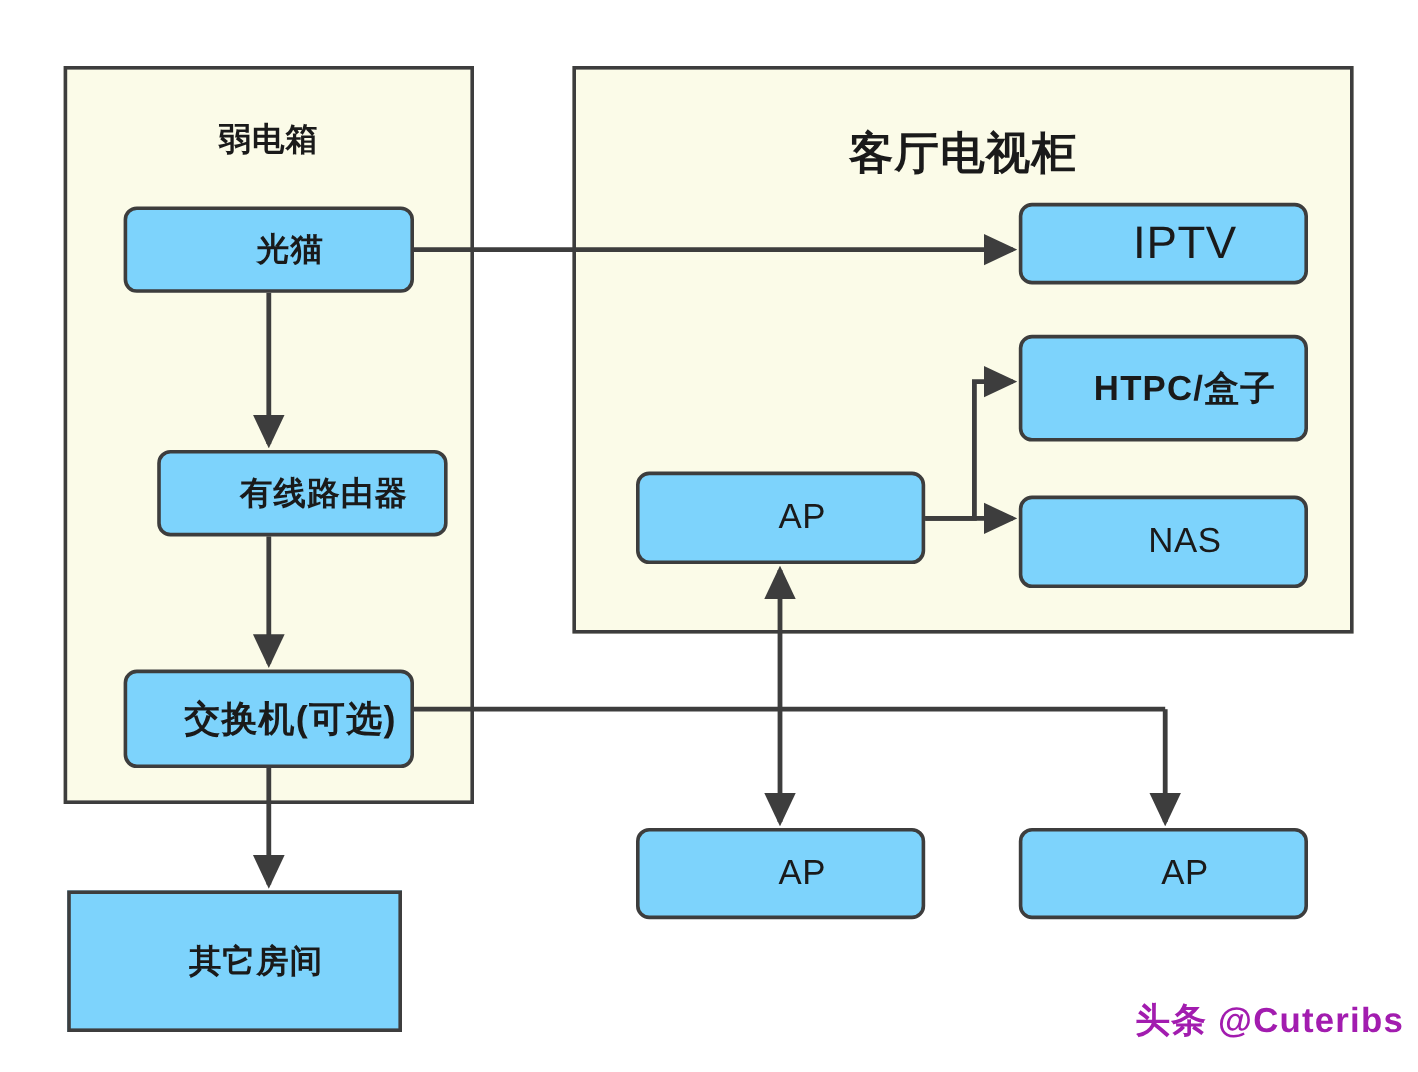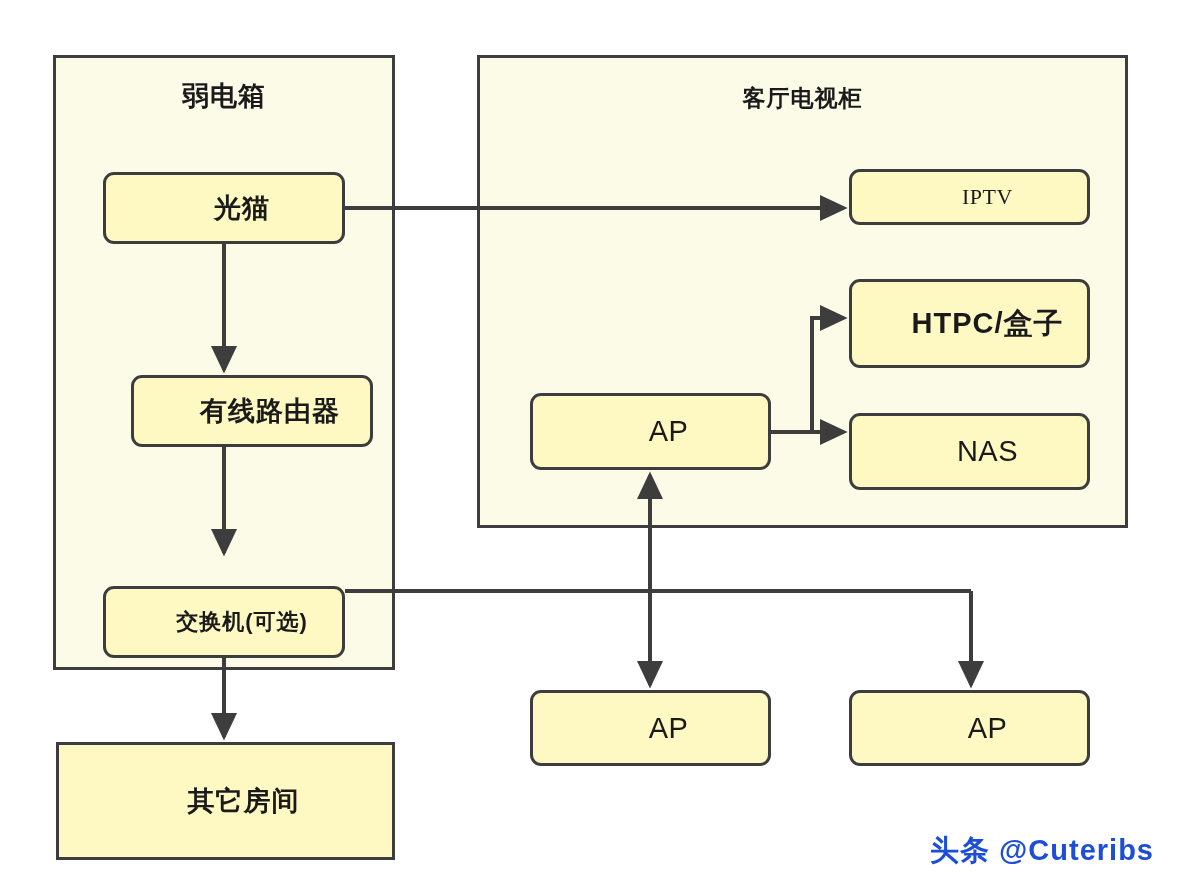--- a/index.html
+++ b/index.html
@@ -24,25 +24,26 @@
     z-index:1;
   }
   .container-title{
     position:absolute;
     left:0; right:0;
     text-align:center;
     font-weight:bold;
     color:#1a1a1a;
     letter-spacing:1px;
     z-index:6;
+    margin-top:20px;
   }
   
   .node{
     position:absolute;
-    background:#fef9c3;
+    background:#7dd3fc;
     border:3px solid #3d3d3d;
     border-radius:11px;
     box-sizing:border-box;
     display:flex;
     align-items:center;
     justify-content:center;
     color:#1a1a1a;
     z-index:5;
     text-align:right;
     padding-left:36px;
@@ -63,41 +64,41 @@
   #wires line, #wires polyline, #wires path{
     stroke:#3d3d3d;
     stroke-width:4;
     fill:none;
     stroke-linecap:butt;
     stroke-linejoin:miter;
   }
   
   .watermark{
     position:absolute;
-    right:28px;
+    right:12px;
     bottom:22px;
     font-size:29px;
     font-weight:bold;
-    color:#1d4ed8;
+    color:#a21caf;
     letter-spacing:1px;
     z-index:9;
     white-space:nowrap;
     text-shadow:1px 1px 0 #ffffff;
   }
 </style>
 </head>
 <body>
 
 <div id="stage">
 
   <div class="container-box" id="c-weak-current-box" style="left: 53px; top: 55px; width: 342px; height: 615px;"></div>
   <div class="container-title" id="t-weak-current-box" style="left: 53px; width: 342px; top: 78px; font-size: 27px;">弱电箱</div>
 
   <div class="container-box" id="c-living-room-tv-cabinet" style="left: 477px; top: 55px; width: 651px; height: 473px;"></div>
-  <div class="container-title" id="t-living-room-tv-cabinet" style="left: 477px; width: 651px; top: 83px; font-size: 23px;">客厅电视柜</div>
+  <div class="container-title" id="t-living-room-tv-cabinet" style="left: 477px; width: 651px; top: 83px; font-size: 37px;">客厅电视柜</div>
 
   <svg id="wires" viewBox="0 0 1182 893" xmlns="http://www.w3.org/2000/svg">
     <defs>
       <marker id="arrowhead" markerWidth="7" markerHeight="7" refX="6.1" refY="3.5" orient="auto" markerUnits="strokeWidth">
         <polygon points="0,0.2 7,3.5 0,6.8" fill="#3d3d3d" stroke="none"></polygon>
       </marker>
     </defs>
 
     <line x1="224" y1="244" x2="224" y2="370" marker-end="url(#arrowhead)"></line>
 
@@ -115,23 +116,23 @@
 
     <line x1="650" y1="591" x2="650" y2="475" marker-end="url(#arrowhead)"></line>
 
     <line x1="650" y1="591" x2="650" y2="685" marker-end="url(#arrowhead)"></line>
 
     <line x1="971" y1="591" x2="971" y2="685" marker-end="url(#arrowhead)"></line>
   </svg>
 
   <div class="node cjk" id="n-optical-modem" style="left: 103px; top: 172px; width: 242px; height: 72px; font-size: 27px;">光猫</div>
   <div class="node cjk" id="n-wired-router" style="left: 103px; top: 375px; width: 242px; height: 72px; font-size: 27px; margin-left: 28px;">有线路由器</div>
-  <div class="node cjk" id="n-switch" style="left: 103px; top: 558px; width: 242px; height: 72px; font-size: 22px; margin-top: 28px;">交换机(可选)</div>
-  <div class="node cjk squared" id="n-other-rooms" style="left: 56px; top: 742px; width: 339px; height: 118px; font-size: 27px;">其它房间</div>
-  <div class="node latin" id="n-iptv" style="left: 849px; top: 169px; width: 241px; height: 56px; font-size: 22px; font-family: Liberation Serif, serif;">IPTV</div>
+  <div class="node cjk" id="n-switch" style="left: 103px; top: 558px; width: 242px; height: 82px; font-size: 30px;">交换机(可选)</div>
+  <div class="node cjk squared" id="n-other-rooms" style="left: 56px; top: 742px; width: 279px; height: 118px; font-size: 27px;">其它房间</div>
+  <div class="node latin" id="n-iptv" style="left: 849px; top: 169px; width: 241px; height: 68px; font-size: 38px;">IPTV</div>
   <div class="node cjk" id="n-htpc-box" style="left: 849px; top: 279px; width: 241px; height: 89px; font-size: 29px;">HTPC/盒子</div>
   <div class="node latin" id="n-nas" style="left: 849px; top: 393px; width: 241px; height: 77px; font-size: 29px; margin-top: 20px;">NAS</div>
   <div class="node latin" id="n-ap-cabinet" style="left: 530px; top: 393px; width: 241px; height: 77px; font-size: 29px;">AP</div>
   <div class="node latin" id="n-ap-room-left" style="left: 530px; top: 690px; width: 241px; height: 76px; font-size: 29px;">AP</div>
   <div class="node latin" id="n-ap-room-right" style="left: 849px; top: 690px; width: 241px; height: 76px; font-size: 29px;">AP</div>
 
   <div class="watermark">头条 @Cuteribs</div>
 
 </div>
 

